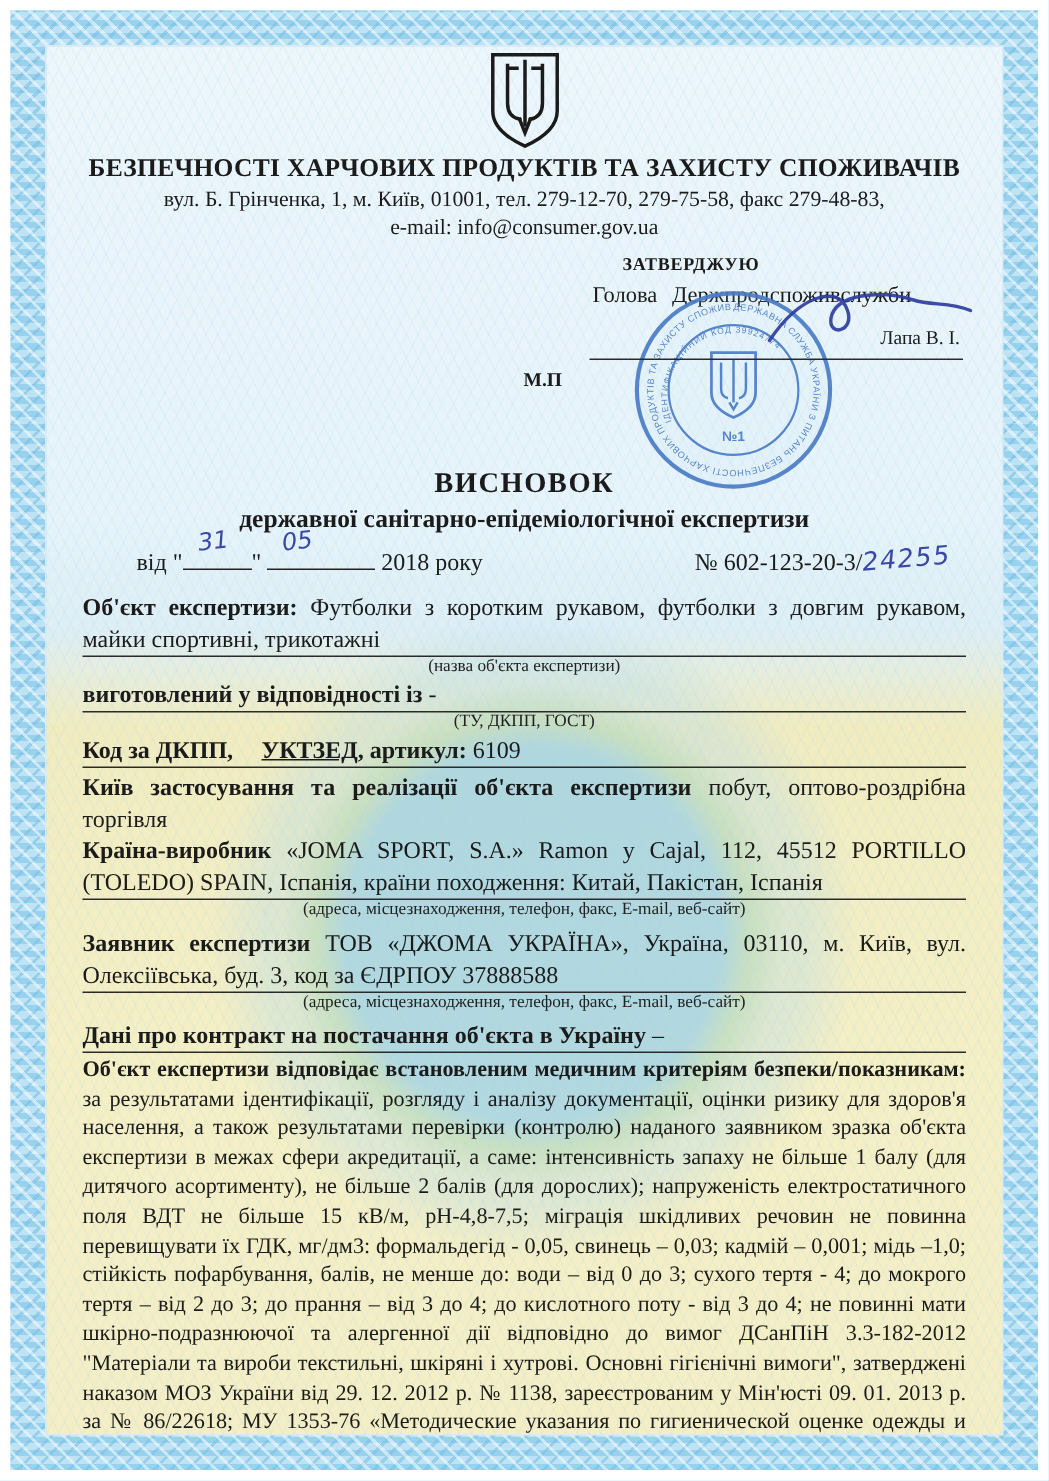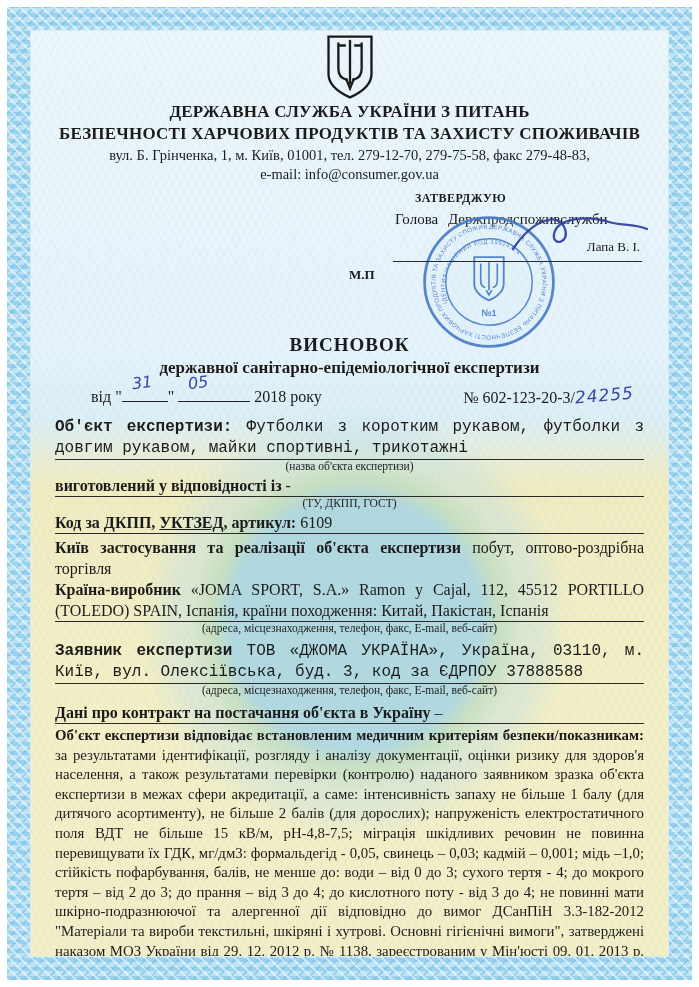--- a/index.html
+++ b/index.html
@@ -55,46 +55,45 @@
   .blank { display:inline-block; border-bottom:1.4px solid #222; position:relative; height:15px; vertical-align:baseline; }
   .b-day { width:46px; } .b-month { width:72px; }
   .hand { font-family:"DejaVu Sans", sans-serif; font-style:italic; color:#3a48a4; }
   .blank .hand { position:absolute; top:-14px; left:10px; font-size:16px; transform:rotate(-7deg); }
   .hand-inline { display:inline-block; font-size:17px; transform:rotate(-5deg) translateY(-2px); letter-spacing:1px; }
 
   .field { font-size:16px; line-height:21px; text-align:justify; }
   .field b { font-weight:bold; }
   .ruled { border-bottom:1.4px solid #2a2a2a; }
   .caption { text-align:center; font-size:11.5px; line-height:13px; color:#222; }
-  .u { text-decoration:underline; }
+  .u { text-decoration:underline;margin-left:15px; }
 
   .para { font-size:14.8px; line-height:19.6px; text-align:justify; border-bottom:1.4px solid #2a2a2a; padding-bottom:1px; }
 
-  .mt2{margin-top:2px;} .mt3{margin-top:3px;} .mt5{margin-top:5px;} .mt6{margin-top:6px;font-family:Liberation Mono, monospace;}
+  .mt2{margin-top:2px;} .mt3{margin-top:3px;} .mt5{margin-top:5px;} .mt6{margin-top:6px;}
 </style>
 </head>
 <body>
 
 <div class="frame"></div>
 
 <div class="paper">
   <div class="content">
 
     <svg class="emblem" width="58" height="68" viewBox="0 0 60 76">
       <path d="M6 4 H54 V46 Q54 61 30 72 Q6 61 6 46 Z" fill="none" stroke="#1b1b1b" stroke-width="2.6"></path>
       <g fill="none" stroke="#1b1b1b" stroke-width="2.6" stroke-linecap="square">
         <path d="M17 12 V40 Q17 50 26 52"></path>
         <path d="M43 12 V40 Q43 50 34 52"></path>
         <path d="M30 9 V56"></path>
         <path d="M26 52 L30 62 L34 52"></path>
         <path d="M24 14 H19 M41 14 H36"></path>
       </g>
     </svg>
 
-    <div class="org-name">ДЕРЖАВНА СЛУЖБА УКРАЇНИ З ПИТАНЬ</div>
     <div class="org-name">БЕЗПЕЧНОСТІ ХАРЧОВИХ ПРОДУКТІВ ТА ЗАХИСТУ СПОЖИВАЧІВ</div>
     <div class="org-addr">вул. Б. Грінченка, 1, м. Київ, 01001, тел. 279-12-70, 279-75-58, факс 279-48-83,</div>
     <div class="org-addr">e-mail: info@consumer.gov.ua</div>
 
     <div class="approve">
       <div class="approve-title">ЗАТВЕРДЖУЮ</div>
       <div class="approver-title">Голова  Держпродспоживслужби</div>
 
       <svg class="stamp" width="138" height="138" viewBox="0 0 150 150">
         <defs>

